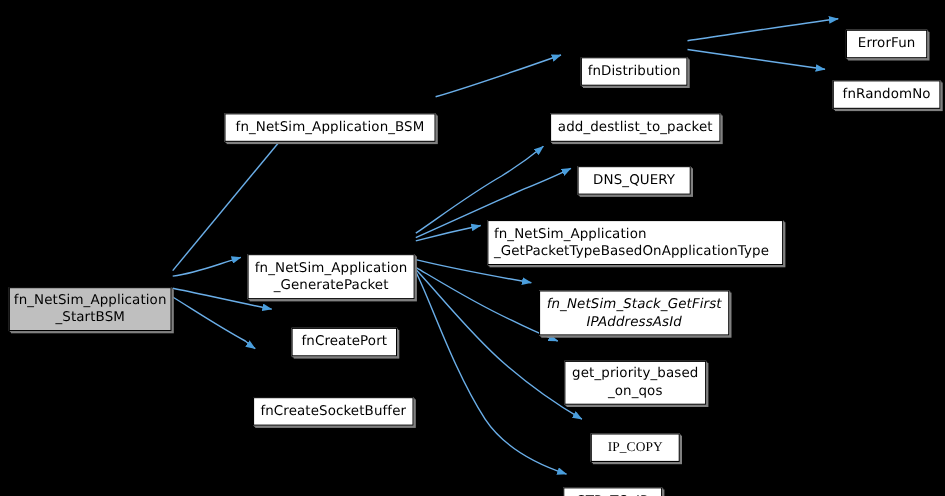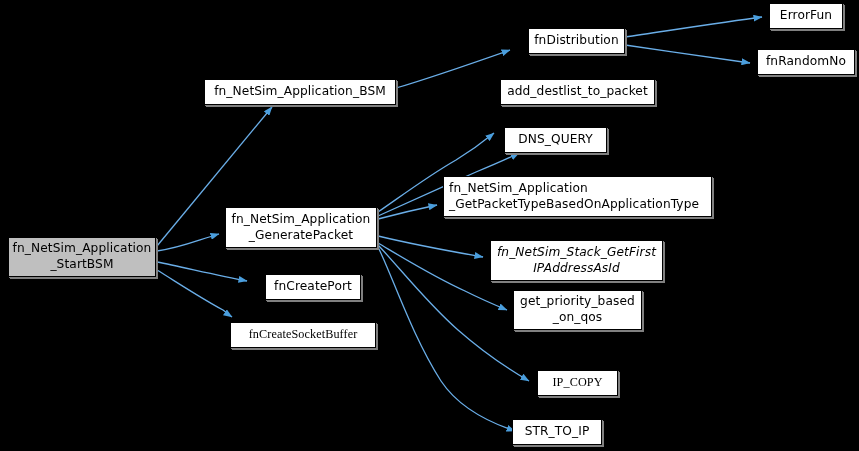--- a/index.html
+++ b/index.html
@@ -31,20 +31,21 @@
     display: flex;
     align-items: center;
     justify-content: center;
     text-align: center;
     color: #000000;
     font-size: 12.2px;
     line-height: 1.28;
     letter-spacing: 0.1px;
     white-space: pre;
     z-index: 5;
+    margin-top: 24px;
   }
   .node.root {
     background: #bfbfbf;
   }
   .node.leftalign {
     justify-content: flex-start;
     text-align: left;
     padding-left: 5px;
   }
   .node-label {
@@ -80,29 +81,29 @@
       </g>
   </svg>
 
   <div id="node-layer">
       <div class="node root" style="left: 8px; top: 237px; width: 148px; height: 40px;"><span class="node-label">fn_NetSim_Application
 _StartBSM</span></div>
       <div class="node" style="left: 204px; top: 79px; width: 192px; height: 26px;"><span class="node-label">fn_NetSim_Application_BSM</span></div>
       <div class="node" style="left: 225px; top: 207px; width: 152px; height: 41px;"><span class="node-label">fn_NetSim_Application
 _GeneratePacket</span></div>
       <div class="node" style="left: 265px; top: 274px; width: 96px; height: 26px;"><span class="node-label">fnCreatePort</span></div>
-      <div class="node" style="left: 230px; top: 322px; width: 146px; height: 26px; font-family: Liberation Serif, serif;"><span class="node-label">fnCreateSocketBuffer</span></div>
+      <div class="node" style="left: 230px; top: 337px; width: 146px; height: 26px;"><span class="node-label">fnCreateSocketBuffer</span></div>
       <div class="node" style="left: 528px; top: 28px; width: 97px; height: 26px;"><span class="node-label">fnDistribution</span></div>
       <div class="node" style="left: 500px; top: 79px; width: 155px; height: 26px;"><span class="node-label">add_destlist_to_packet</span></div>
-      <div class="node" style="left: 504px; top: 127px; width: 103px; height: 26px;"><span class="node-label">DNS_QUERY</span></div>
+      <div class="node" style="left: 525px; top: 127px; width: 103px; height: 26px;"><span class="node-label">DNS_QUERY</span></div>
       <div class="node leftalign" style="left: 443px; top: 176px; width: 269px; height: 41px;"><span class="node-label">fn_NetSim_Application
 _GetPacketTypeBasedOnApplicationType</span></div>
       <div class="node" style="left: 490px; top: 240px; width: 173px; height: 41px; font-style: italic;"><span class="node-label">fn_NetSim_Stack_GetFirst
 IPAddressAsId</span></div>
-      <div class="node" style="left: 513px; top: 290px; width: 129px; height: 40px; align-items: center;"><span class="node-label">get_priority_based
+      <div class="node" style="left: 513px; top: 304px; width: 129px; height: 40px; align-items: center;"><span class="node-label">get_priority_based
 _on_qos</span></div>
       <div class="node" style="left: 537px; top: 370px; width: 81px; height: 26px; font-family: Liberation Serif, serif;"><span class="node-label">IP_COPY</span></div>
       <div class="node" style="left: 512px; top: 419px; width: 90px; height: 26px;"><span class="node-label">STR_TO_IP</span></div>
       <div class="node" style="left: 769px; top: 3px; width: 74px; height: 26px;"><span class="node-label">ErrorFun</span></div>
       <div class="node" style="left: 757px; top: 49px; width: 98px; height: 26px;"><span class="node-label">fnRandomNo</span></div>
     </div>
 
 </div>
 
 </body></html>

